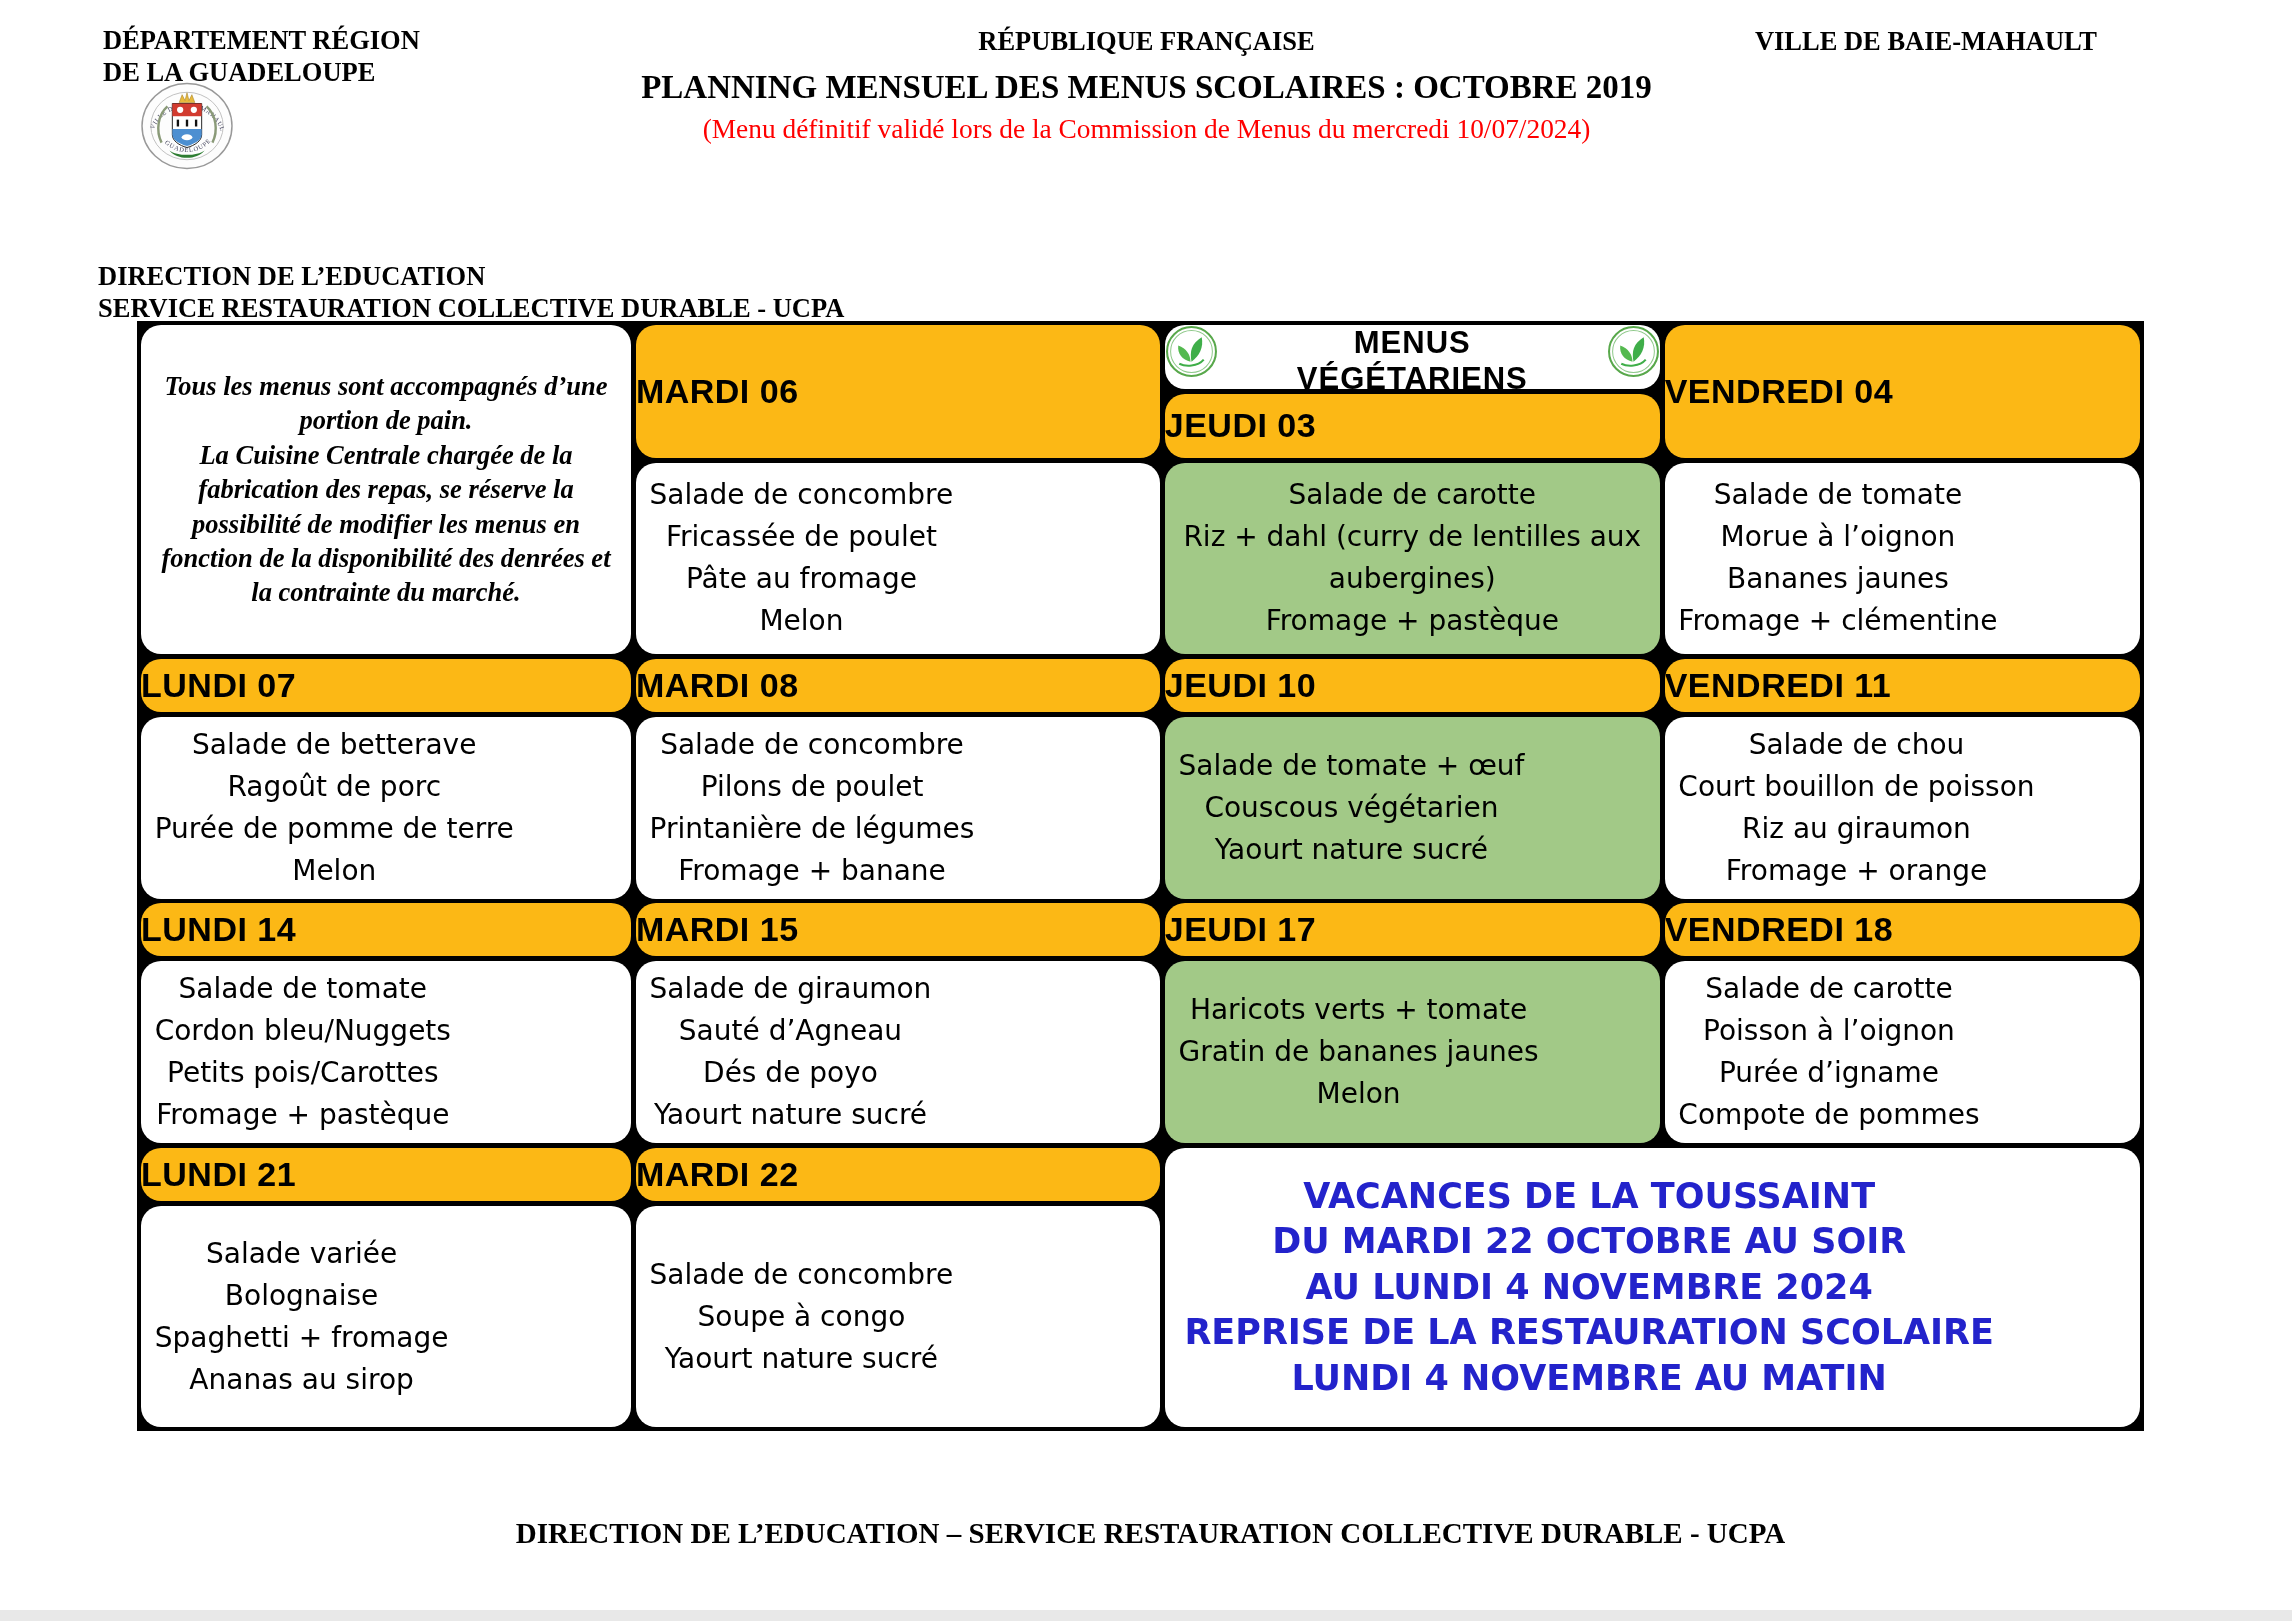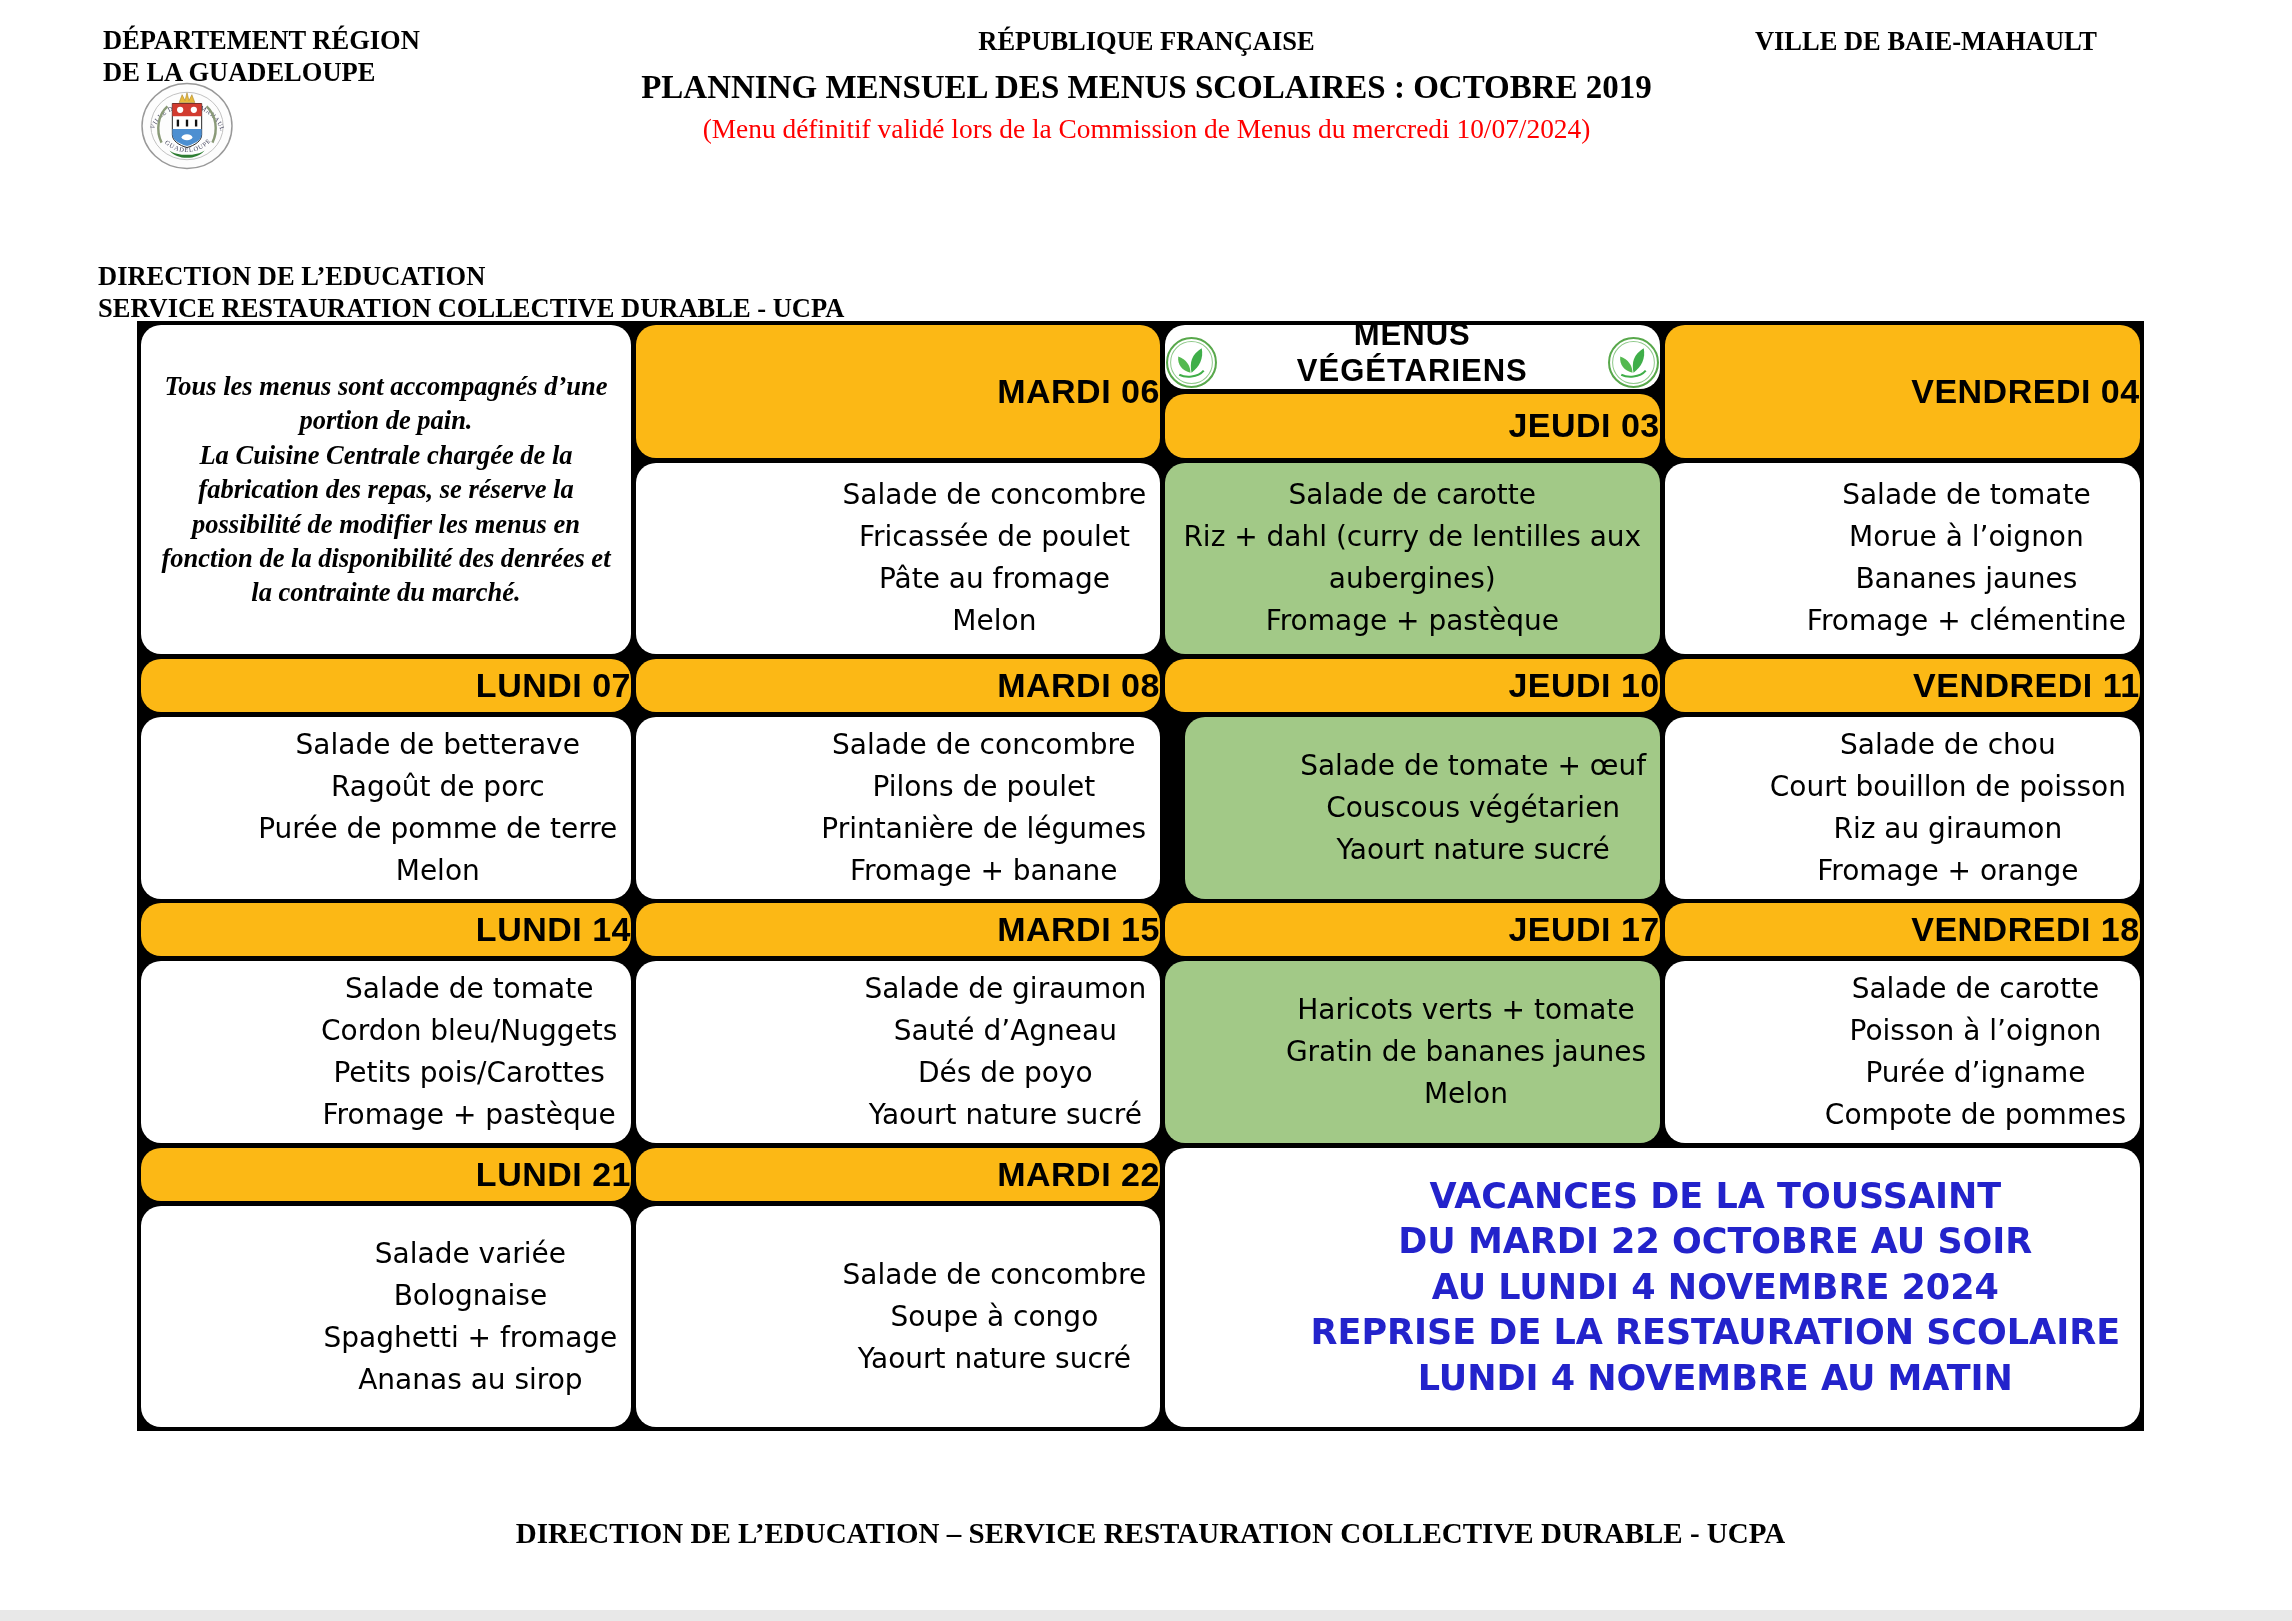--- a/index.html
+++ b/index.html
@@ -44,21 +44,21 @@
   .menu-table{
     position:absolute;left:137px;top:321px;
     display:grid;
     grid-template-columns:490px 524px 495px 475px;
     grid-template-rows:64px 64px 191px 53px 182px 53px 182px 53px 221px;
     gap:4.9px;
     background:#000;
     border:4.9px solid #000;
   }
   .cell{
-    display:flex;flex-direction:column;align-items:flex-end;justify-content:center;
+    display:flex;flex-direction:column;align-items:flex-start;justify-content:center;
     text-align:center;background:#fff;overflow:hidden;border-radius:20px;
   }
   .day-header{
     background:#FCB815;
     font-family:"Liberation Sans", sans-serif;
     font-weight:bold;font-size:34px;letter-spacing:0.5px;
   }
   .menu-cell{
     font-family:"DejaVu Sans", sans-serif;
     font-size:28px;line-height:1.5;
@@ -91,21 +91,21 @@
   .pos-h-vendredi04{grid-column:4;grid-row:1/3;}
   .pos-m-mardi01{grid-column:2;grid-row:3;}
   .pos-m-jeudi03{grid-column:3;grid-row:3;}
   .pos-m-vendredi04{grid-column:4;grid-row:3;}
   .pos-h-lundi07{grid-column:1;grid-row:4;}
   .pos-h-mardi08{grid-column:2;grid-row:4;}
   .pos-h-jeudi10{grid-column:3;grid-row:4;}
   .pos-h-vendredi11{grid-column:4;grid-row:4;}
   .pos-m-lundi07{grid-column:1;grid-row:5;}
   .pos-m-mardi08{grid-column:2;grid-row:5;}
-  .pos-m-jeudi10{grid-column:3;grid-row:5;margin-left:20px;}
+  .pos-m-jeudi10{grid-column:3;grid-row:5;}
   .pos-m-vendredi11{grid-column:4;grid-row:5;}
   .pos-h-lundi14{grid-column:1;grid-row:6;}
   .pos-h-mardi15{grid-column:2;grid-row:6;}
   .pos-h-jeudi17{grid-column:3;grid-row:6;}
   .pos-h-vendredi18{grid-column:4;grid-row:6;}
   .pos-m-lundi14{grid-column:1;grid-row:7;}
   .pos-m-mardi15{grid-column:2;grid-row:7;}
   .pos-m-jeudi17{grid-column:3;grid-row:7;}
   .pos-m-vendredi18{grid-column:4;grid-row:7;}
   .pos-h-lundi21{grid-column:1;grid-row:8;}

